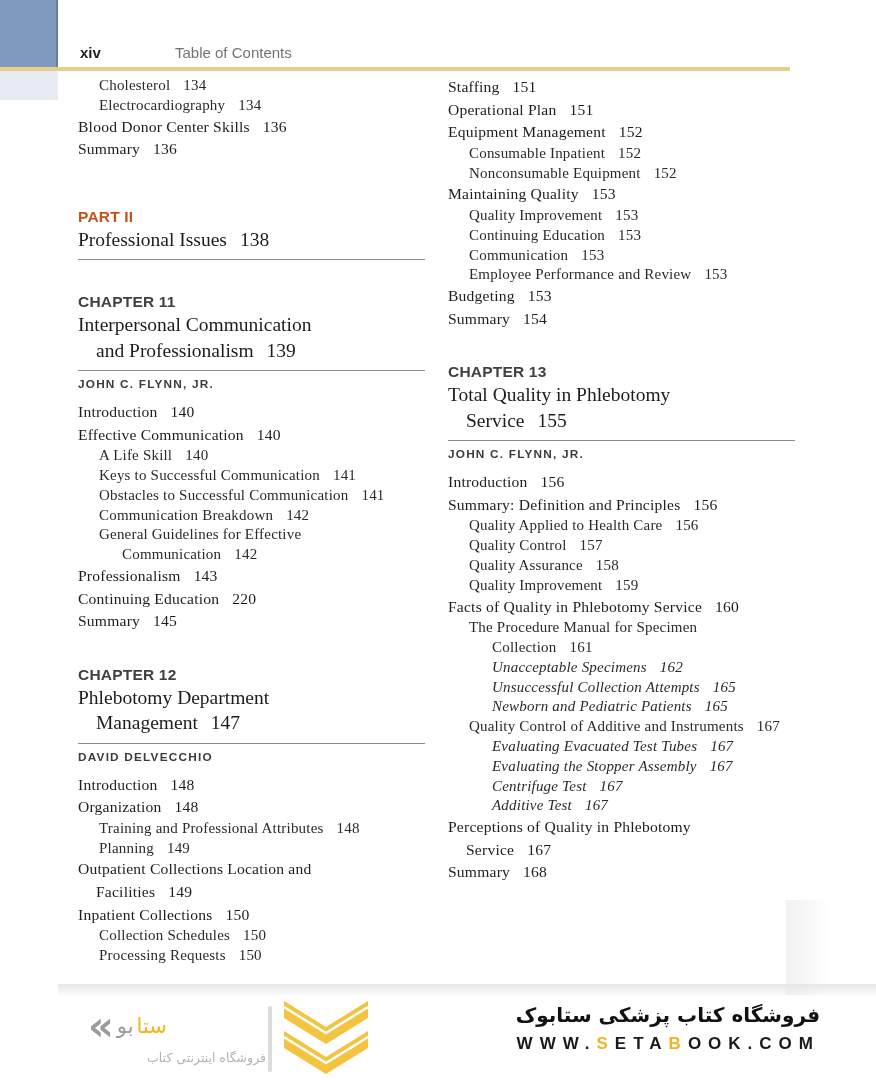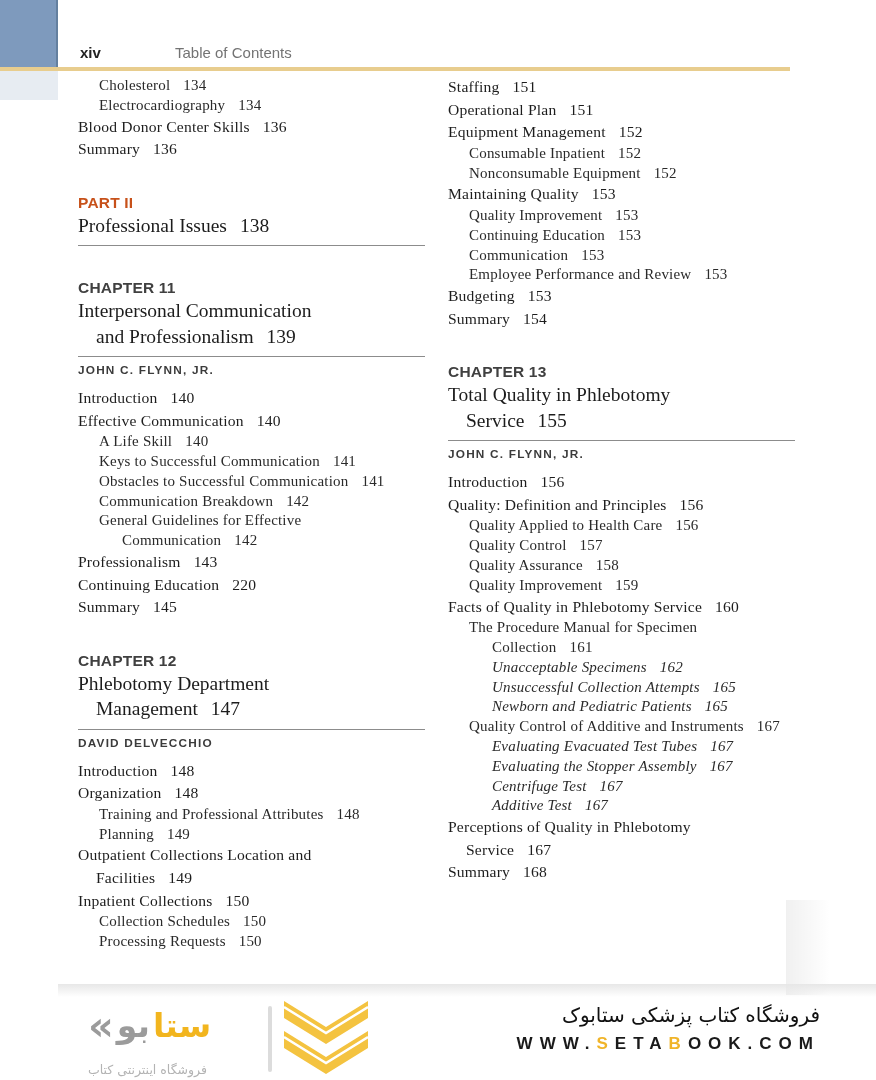--- a/index.html
+++ b/index.html
@@ -19,47 +19,47 @@
   #col-left{left:78px;width:356px}
   #col-right{left:448px;width:380px}
   .entry{font-size:15.6px;line-height:22.6px;font-weight:normal;letter-spacing:.2px;color:#1d1d1d}
   .entry.l1,.entry.l2{font-size:15px;line-height:19.8px;font-weight:normal;color:#2a2a2a}
   .entry.l1{padding-left:21px}
   .entry.l2{padding-left:44px}
   .entry.cont{padding-left:18px}
   .entry.l2.cont{padding-left:44px}
   .entry.it{font-style:italic}
   .part,.chapter{font-family:"Liberation Sans",sans-serif;font-weight:bold;font-size:15.5px;line-height:20px;letter-spacing:.2px}
-  .part{color:#c7511a;margin-top:32px}
+  .part{color:#c7511a;margin-top:46px}
   .chapter{color:#404040;margin-top:32px}
   .title{font-size:19.5px;line-height:25.4px;color:#1c1c1c;font-weight:normal}
   .title.cont{padding-left:18px}
   .rule{height:0;border-top:1.5px solid #8c8c8c;margin:7px 0 5px 0;width:347px}
   .author{font-family:"Liberation Sans",sans-serif;font-weight:bold;font-size:11.8px;letter-spacing:1.2px;color:#3b3b3b;line-height:16px;margin:2px 0 9px 0}
   .pg{margin-left:13px}
 
   
   .page-shadow{position:absolute;left:58px;top:984px;width:818px;height:13px;
                background:linear-gradient(to bottom,#e7e7e7,rgba(255,255,255,0))}
   .corner-shadow{position:absolute;left:786px;top:900px;width:44px;height:95px;
                background:linear-gradient(to right,rgba(0,0,0,.06),rgba(0,0,0,0))}
 
   
   .footer{position:absolute;left:0;top:997px;width:876px;height:83px;background:#fff}
   .logo{position:absolute;left:88px;top:6px;width:178px}
   .wordmark{display:flex;align-items:center;gap:3px;height:46px;direction:ltr}
   .wm-chev{color:#9b9b9b;font-size:40px;font-weight:bold;font-family:"DejaVu Sans",sans-serif;line-height:40px}
   .wm-gray{color:#9b9b9b}
   .wm-yellow{color:#f2b51e}
-  .wm-gray,.wm-yellow{font-size:33px;font-weight:bold;font-family:"DejaVu Sans",sans-serif;line-height:44px}
-  .logo-caption{font-family:"DejaVu Sans",sans-serif;font-size:12.5px;color:#b3b3b3;text-align:left;margin-top:13px}
+  .wm-gray,.wm-yellow{font-size:21px;font-weight:normal;font-family:"DejaVu Sans",sans-serif;line-height:44px}
+  .logo-caption{font-family:"DejaVu Sans",sans-serif;font-size:12.5px;color:#b3b3b3;text-align:right;margin-top:1px}
   .divider{position:absolute;left:268px;top:9px;width:4px;height:66px;background:#dcdcdc;border-radius:2px}
   .emblem{position:absolute;left:284px;top:4px}
   .footer-right{position:absolute;right:56px;top:6px;text-align:right}
-  .store-name{font-family:"DejaVu Sans",sans-serif;font-size:20px;font-weight:normal;color:#111;direction:rtl}
+  .store-name{font-family:"DejaVu Sans",sans-serif;font-size:20px;font-weight:bold;color:#111;direction:rtl}
   .site-url{margin-top:7px;font-family:"Liberation Sans",sans-serif;font-size:17px;font-weight:bold;letter-spacing:7px;color:#1a1a1a;white-space:nowrap}
   .site-url .gold{color:#f0b429}
 </style>
 </head>
 <body>
 
 <div class="deco-blue"></div>
 <div class="gold-rule"></div>
 <div class="deco-lightblue"></div>
 
@@ -117,21 +117,21 @@
     <div class="entry l1"><span>Communication</span><span class="pg">153</span></div>
     <div class="entry l1"><span>Employee Performance and Review</span><span class="pg">153</span></div>
     <div class="entry"><span>Budgeting</span><span class="pg">153</span></div>
     <div class="entry"><span>Summary</span><span class="pg">154</span></div>
     <div class="chapter"><span>CHAPTER 13</span></div>
     <div class="title"><span>Total Quality in Phlebotomy</span></div>
     <div class="title cont"><span>Service</span><span class="pg">155</span></div>
     <div class="rule"></div>
     <div class="author"><span>JOHN C. FLYNN, JR.</span></div>
     <div class="entry"><span>Introduction</span><span class="pg">156</span></div>
-    <div class="entry"><span>Quality: Definition and Principles</span><span class="pg">156</span></div>
+    <div class="entry"><span>Summary: Definition and Principles</span><span class="pg">156</span></div>
     <div class="entry l1"><span>Quality Applied to Health Care</span><span class="pg">156</span></div>
     <div class="entry l1"><span>Quality Control</span><span class="pg">157</span></div>
     <div class="entry l1"><span>Quality Assurance</span><span class="pg">158</span></div>
     <div class="entry l1"><span>Quality Improvement</span><span class="pg">159</span></div>
     <div class="entry"><span>Facts of Quality in Phlebotomy Service</span><span class="pg">160</span></div>
     <div class="entry l1"><span>The Procedure Manual for Specimen</span></div>
     <div class="entry l2 cont"><span>Collection</span><span class="pg">161</span></div>
     <div class="entry l2 it"><span>Unacceptable Specimens</span><span class="pg">162</span></div>
     <div class="entry l2 it"><span>Unsuccessful Collection Attempts</span><span class="pg">165</span></div>
     <div class="entry l2 it"><span>Newborn and Pediatric Patients</span><span class="pg">165</span></div>

